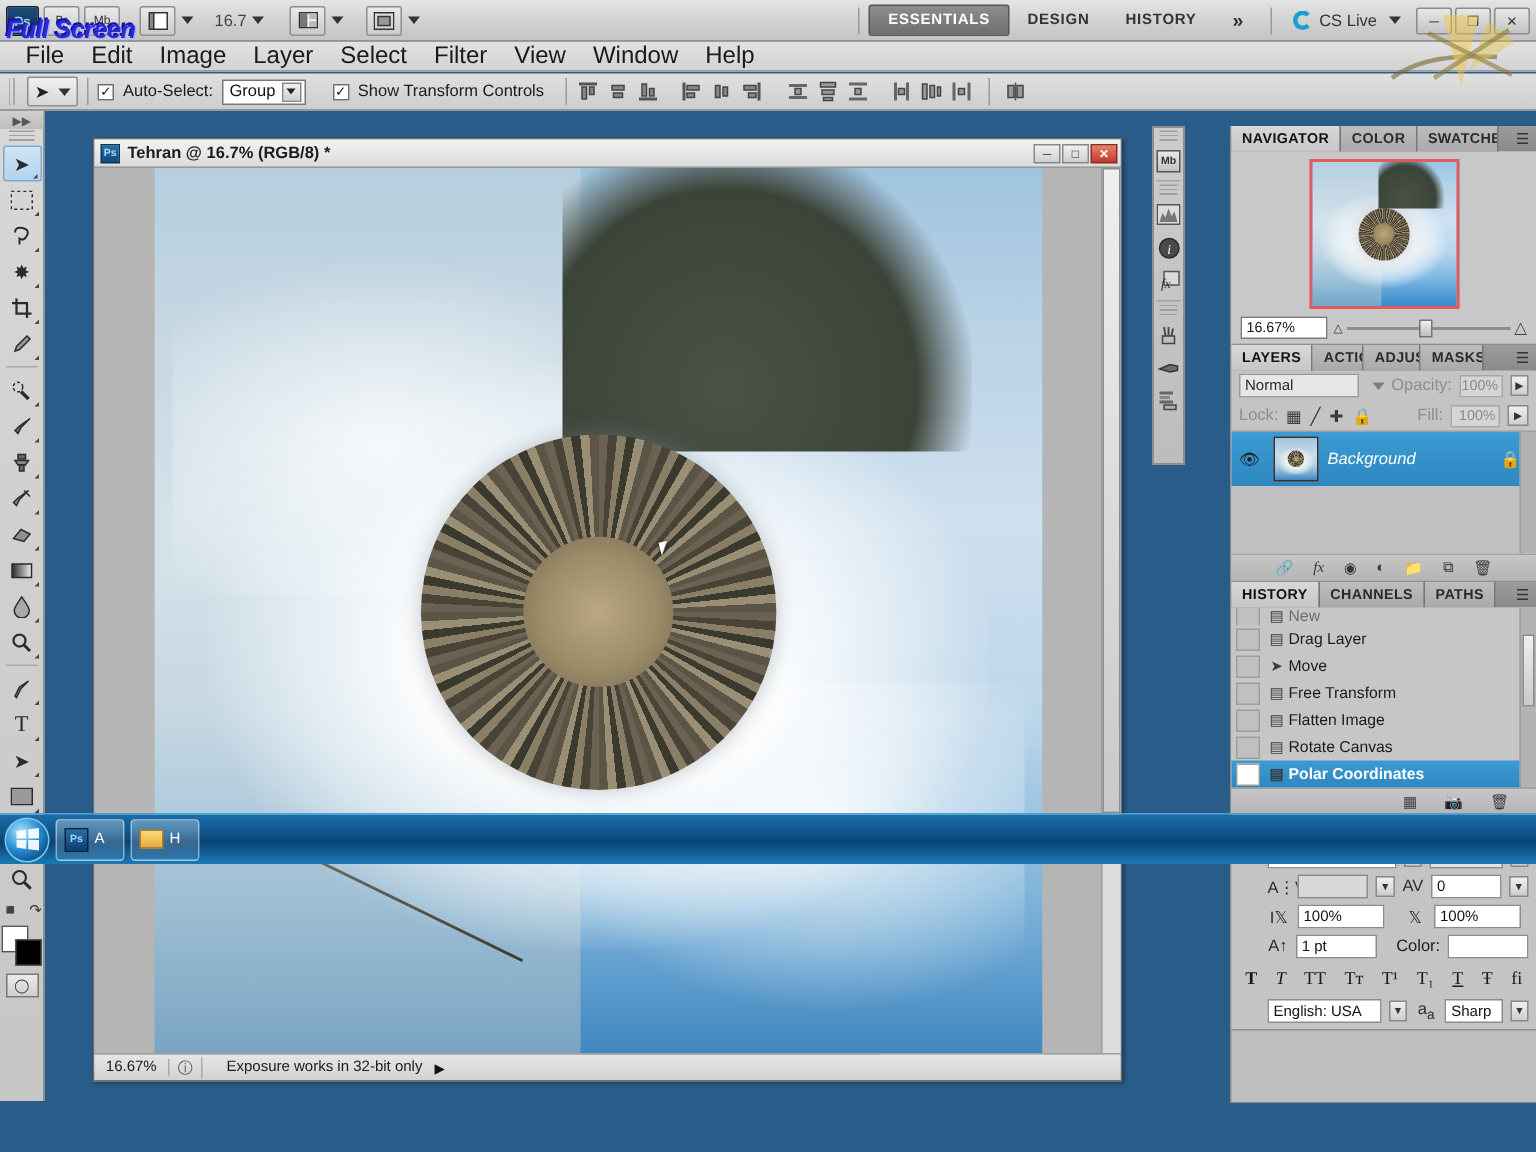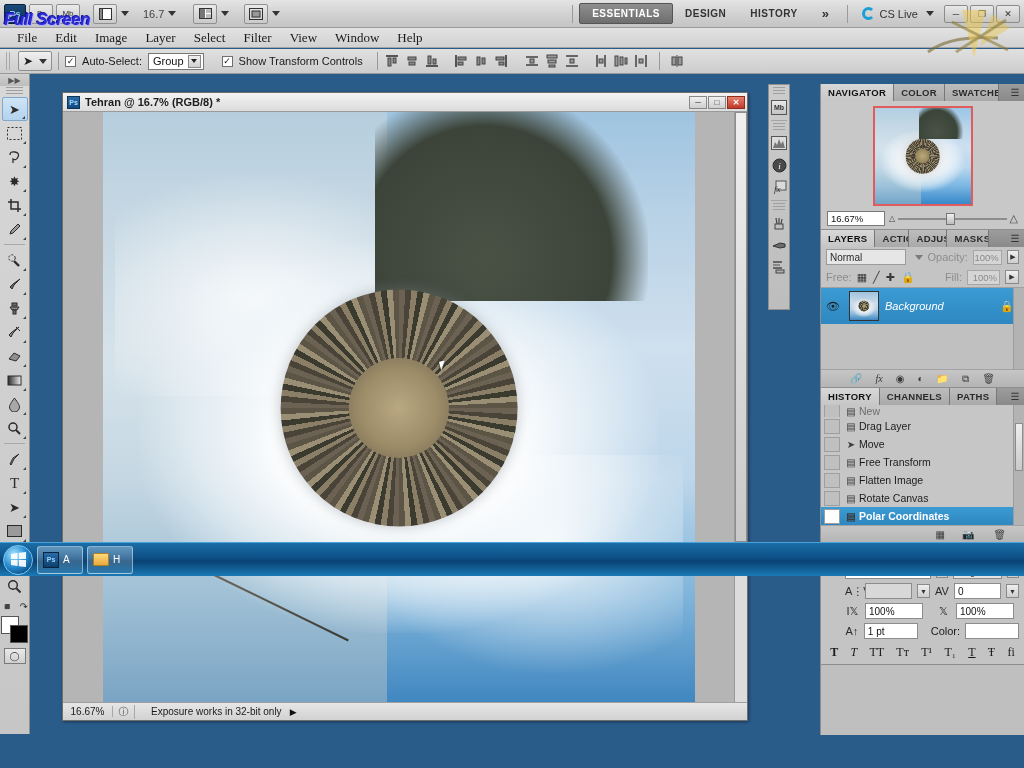--- a/index.html
+++ b/index.html
@@ -70,21 +70,21 @@
     font-family:"Liberation Sans", sans-serif;
   }
 
   
   .menubar {
     position:absolute; left:0; top:28px; width:1024px; height:20px;
     background: linear-gradient(to bottom,#e2e2e2,#d2d2d2);
     border-bottom:1px solid #a5a5a5;
     display:flex; align-items:center; padding-left:8px;
   }
-  .menu-item { padding:2px 9px; font-size:13px; color:#1a1a1a;font-family:Liberation Serif, serif; }
+  .menu-item { padding:2px 9px; font-size:16px; color:#1a1a1a; }
 
   
   .optbar {
     position:absolute; left:0; top:49px; width:1024px; height:25px;
     background: linear-gradient(to bottom,#e0e0e0,#cdcdcd);
     border-bottom:1px solid #9a9a9a;
     display:flex; align-items:center; gap:6px; padding-left:6px;
   }
   .grip { width:6px;height:18px;
     background:repeating-linear-gradient(to right,#a8a8a8 0 1px,transparent 1px 3px);}
@@ -768,21 +768,21 @@
         <div class="pmenu">☰</div>
       </div>
       <div class="lay-row">
         <span class="blend-sel">Normal</span>
         <span class="drop-arrow" style="border-top-color:#7b7b7b"></span>
         <span class="lbl dim">Opacity:</span>
         <span class="num-box">100%</span>
         <span class="ch-arrow">▶</span>
       </div>
       <div class="lay-row">
-        <span class="lbl dim">Free:</span>
+        <span class="lbl dim">Lock:</span>
         <span class="lock-ics">
           <span>▦</span>
           <span>╱</span>
           <span>✚</span>
           <span>🔒</span>
         </span>
         <span class="lbl dim" style="margin-left:auto">Fill:</span>
         <span class="num-box">100%</span>
         <span class="ch-arrow">▶</span>
       </div>
@@ -911,20 +911,27 @@
         <span style="font-style:italic;font-family:'Liberation Serif',serif">T</span>
         <span style="font-family:'Liberation Serif',serif">TT</span>
         <span style="font-family:'Liberation Serif',serif">Tт</span>
         <span style="font-family:'Liberation Serif',serif">T¹</span>
         <span style="font-family:'Liberation Serif',serif">T₁</span>
         <span style="text-decoration:underline;font-family:'Liberation Serif',serif">T</span>
         <span style="font-family:'Liberation Serif',serif">Ŧ</span>
         <span style="font-family:'Liberation Serif',serif">fi</span>
       </div>
 
+      <div class="ch-row" style="padding-bottom:4px">
+        <span class="ch-field" style="width:88px">English: USA</span>
+        <span class="ch-arrow">▼</span>
+        <span class="ch-ic" style="width:18px">a<sub>a</sub></span>
+        <span class="ch-field" style="width:44px">Sharp</span>
+        <span class="ch-arrow">▼</span>
+      </div>
     </div>
   </div>
 
   <div class="taskbar">
     <div class="start-orb">
       <svg width="17" height="17" viewBox="0 0 17 17">
           <path d="M1 3 L7.6 2 L7.6 8 L1 8 Z" fill="#fff" opacity=".92"></path>
           <path d="M8.8 1.8 L16 1 L16 8 L8.8 8 Z" fill="#fff" opacity=".92"></path>
           <path d="M1 9 L7.6 9 L7.6 15 L1 14 Z" fill="#fff" opacity=".92"></path>
           <path d="M8.8 9 L16 9 L16 16 L8.8 15.2 Z" fill="#fff" opacity=".92"></path>

